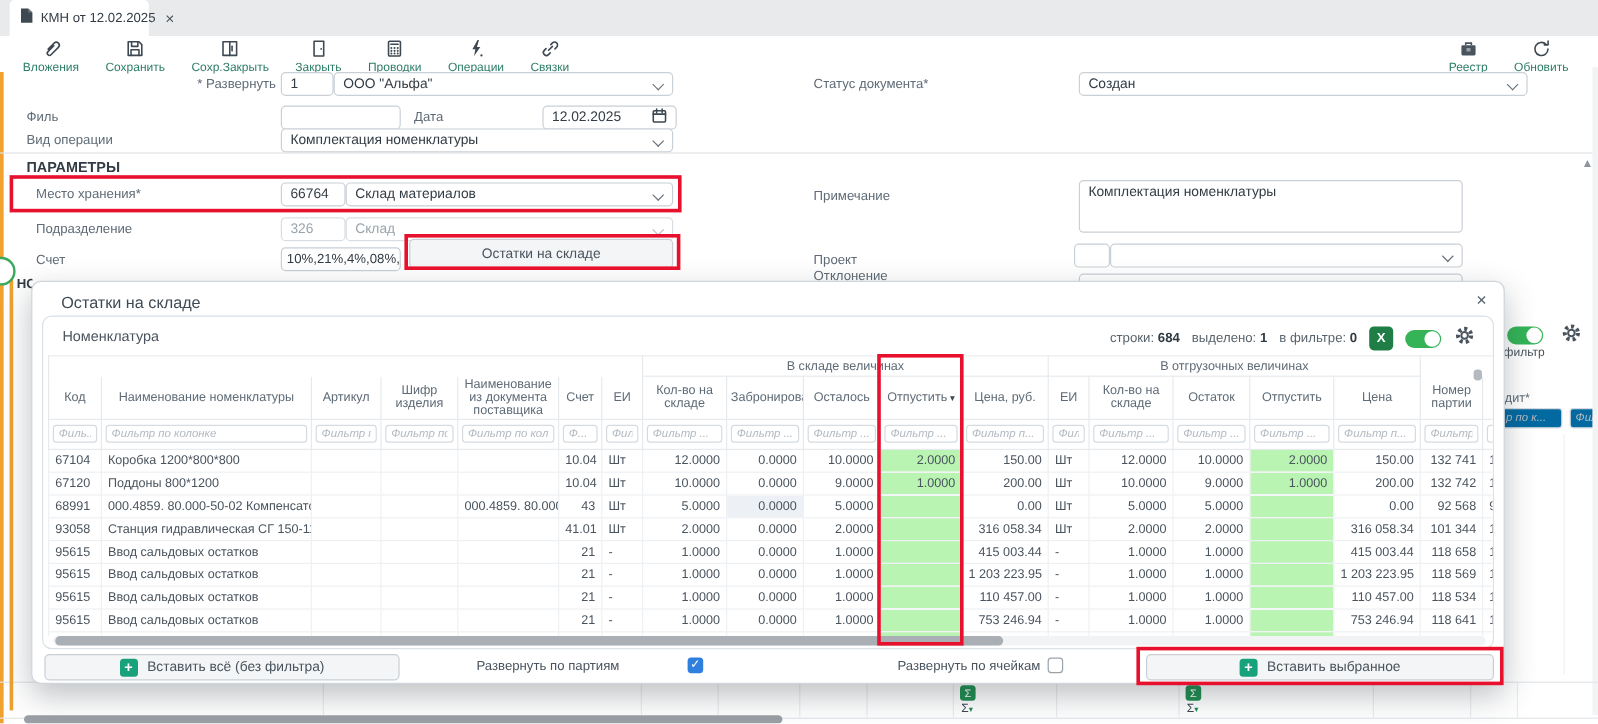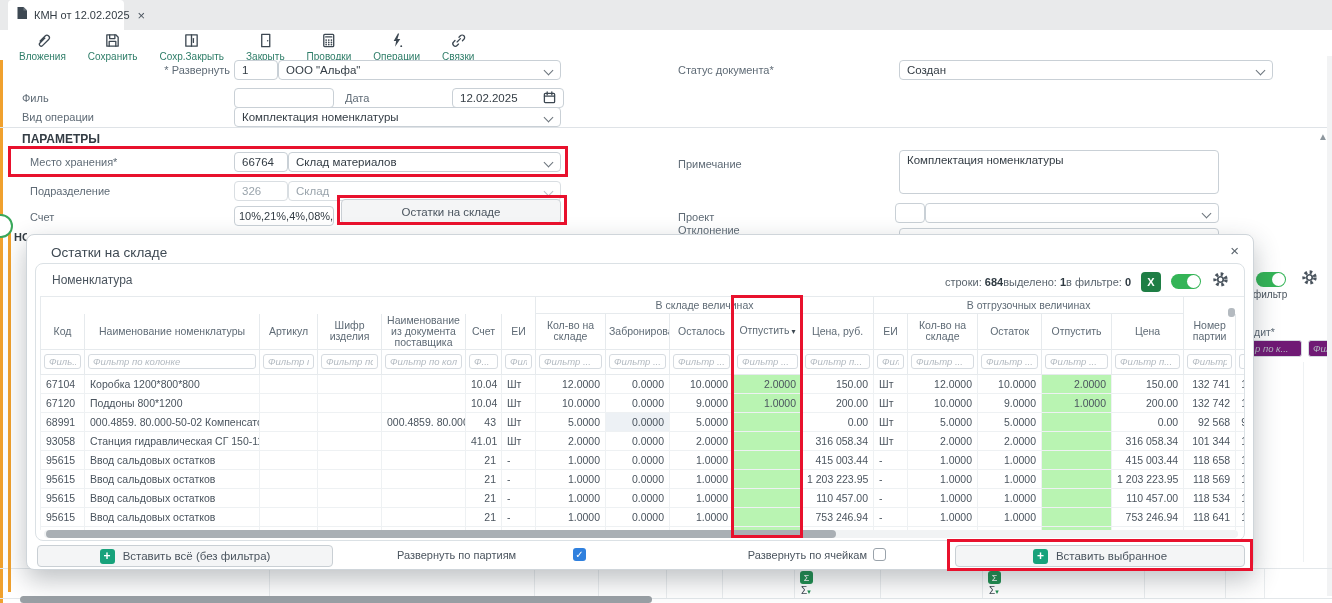--- a/index.html
+++ b/index.html
@@ -38,21 +38,21 @@
   
   .rbox{position:absolute;border:3px solid #e8112d;box-sizing:border-box;pointer-events:none;z-index:25}
   
   .modal{left:26px;top:234px;width:1226px;height:334px;background:#fff;border:1px solid #cfd5da;border-radius:8px;
          box-shadow:0 10px 26px rgba(40,50,60,.30);z-index:20}
   .modal-title{left:24px;top:10px;font-size:13.5px;color:#3f4a54}
   .modal-close{right:14px;top:7px;font-size:15px;color:#5a646d;cursor:pointer}
   .panel{left:8px;top:28px;width:1210px;height:278px;border:1px solid #dbe1e5;border-radius:8px;box-sizing:border-box;overflow:hidden}
   .panel-title{left:16px;top:9px;font-size:12px;color:#4a545e}
   .panel-ctrls{position:absolute;right:14px;top:6px;display:flex;align-items:center;gap:10px}
-  .stats{font-size:11px;color:#5a646d;display:flex;}
+  .stats{font-size:11px;color:#5a646d;display:flex;gap:10px}
   .stats b{color:#2f3a42}
   .xls{width:20px;height:20px;border-radius:4px;background:#1e7e45;color:#fff;font-size:11px;font-weight:bold;
        display:flex;align-items:center;justify-content:center;cursor:pointer}
   .tgl{width:30px;height:15px;border-radius:8px;background:#34b457;position:relative;cursor:pointer}
   .tgl::after{content:"";position:absolute;right:1px;top:1px;width:13px;height:13px;border-radius:50%;background:#fff}
   .gear{cursor:pointer}
   
   .tbl-wrap{position:absolute;left:4px;top:32px;width:1204px;height:234px;overflow:hidden}
   table{border-collapse:collapse;table-layout:fixed;width:1225px;font-size:10.5px;color:#4a545e}
   th{font-weight:normal;color:#5f6b76;border:1px solid #e6eaed;padding:1px 3px;background:#fff;overflow:hidden}
@@ -81,21 +81,21 @@
   
   .stripe{background:#f0a12e}
   .bg-foot{left:0;top:568px;width:1332px;height:29px;border-top:1px solid #e3e7ea;border-bottom:1px solid #e3e7ea}
   .vline{position:absolute;top:0;bottom:0;width:1px;background:#eaedef}
   .sigma-badge{position:absolute;top:2px;width:13px;height:13px;background:#1e8e4f;border-radius:3px;color:#fff;
         font-size:9px;display:flex;align-items:center;justify-content:center}
   .sigma-txt{position:absolute;top:16px;font-size:10px;color:#3d4751}
   .sigma-txt i{color:#1e8e4f;font-style:normal;font-size:7px}
   .page-hscroll{left:20px;top:596px;width:632px;height:7px;background:#9aa0a5;border-radius:4px;cursor:pointer}
   .flt{border:1px solid #d6dbe0;border-radius:3px;font-size:9.5px;font-style:italic;color:#b3bac1;
-       padding:0 4px;box-sizing:border-box;height:17px;line-height:15px;background:#701a75;overflow:hidden;white-space:nowrap}
+       padding:0 4px;box-sizing:border-box;height:17px;line-height:15px;background:#0369a1;overflow:hidden;white-space:nowrap}
 </style>
 </head>
 <body>
 
 <div class="abs stripe" style="left:0;top:0;width:3px;height:603px"></div>
 <div class="abs stripe" style="left:8px;top:228px;width:3px;height:364px;z-index:1"></div>
 <div class="abs" style="left:-11px;top:214px;width:20px;height:20px;border:2px solid #39a85b;border-radius:50%;background:#fff;z-index:2"></div>
 
 <div class="abs tabbar">
   <div class="abs tab">
@@ -170,20 +170,41 @@
     </div>
     <div class="tbi">
       <span>
           <svg width="17" height="17" viewBox="0 0 18 18" class="icon-stroke">
             <path d="M7.5 10.5 l3.5-3.5"></path>
             <path d="M9.5 5.5 l1.5-1.5 a2.6 2.6 0 0 1 3.7 3.7 L13.2 9.2"></path>
             <path d="M9 12.8 L7.5 14.3 a2.6 2.6 0 0 1-3.7-3.7 L5.3 9"></path>
           </svg>
         </span>
       <span>Связки</span>
+    </div>
+  </div>
+  <div class="tb-right">
+    <div class="tbi">
+      <span>
+          <svg width="17" height="17" viewBox="0 0 18 18">
+            <rect x="3" y="6" width="12.5" height="9" rx="1.2" fill="#4a545e"></rect>
+            <path d="M6.8 6 V4.2 h5 V6" fill="none" stroke="#4a545e" stroke-width="1.4"></path>
+            <rect x="7.5" y="8.5" width="3.5" height="3" fill="#9aa3ab"></rect>
+          </svg>
+        </span>
+      <span>Реестр</span>
+    </div>
+    <div class="tbi">
+      <span>
+          <svg width="17" height="17" viewBox="0 0 18 18" class="icon-stroke">
+            <path d="M14.8 9.5 a5.8 5.8 0 1 1-1.7-4.3"></path>
+            <path d="M14.9 2.3 v3.4 h-3.4"></path>
+          </svg>
+        </span>
+      <span>Обновить</span>
     </div>
   </div>
 </div>
 
 <div class="abs lbl lblr" style="left:120px;top:64px;width:110px">* Развернуть</div>
 <div class="abs box" style="left:234px;top:60px;width:44px">1</div>
 <div class="abs box" style="left:278px;top:60px;width:283px">
   <span>ООО "Альфа"</span>
     <span class="chev"></span>
 </div>

